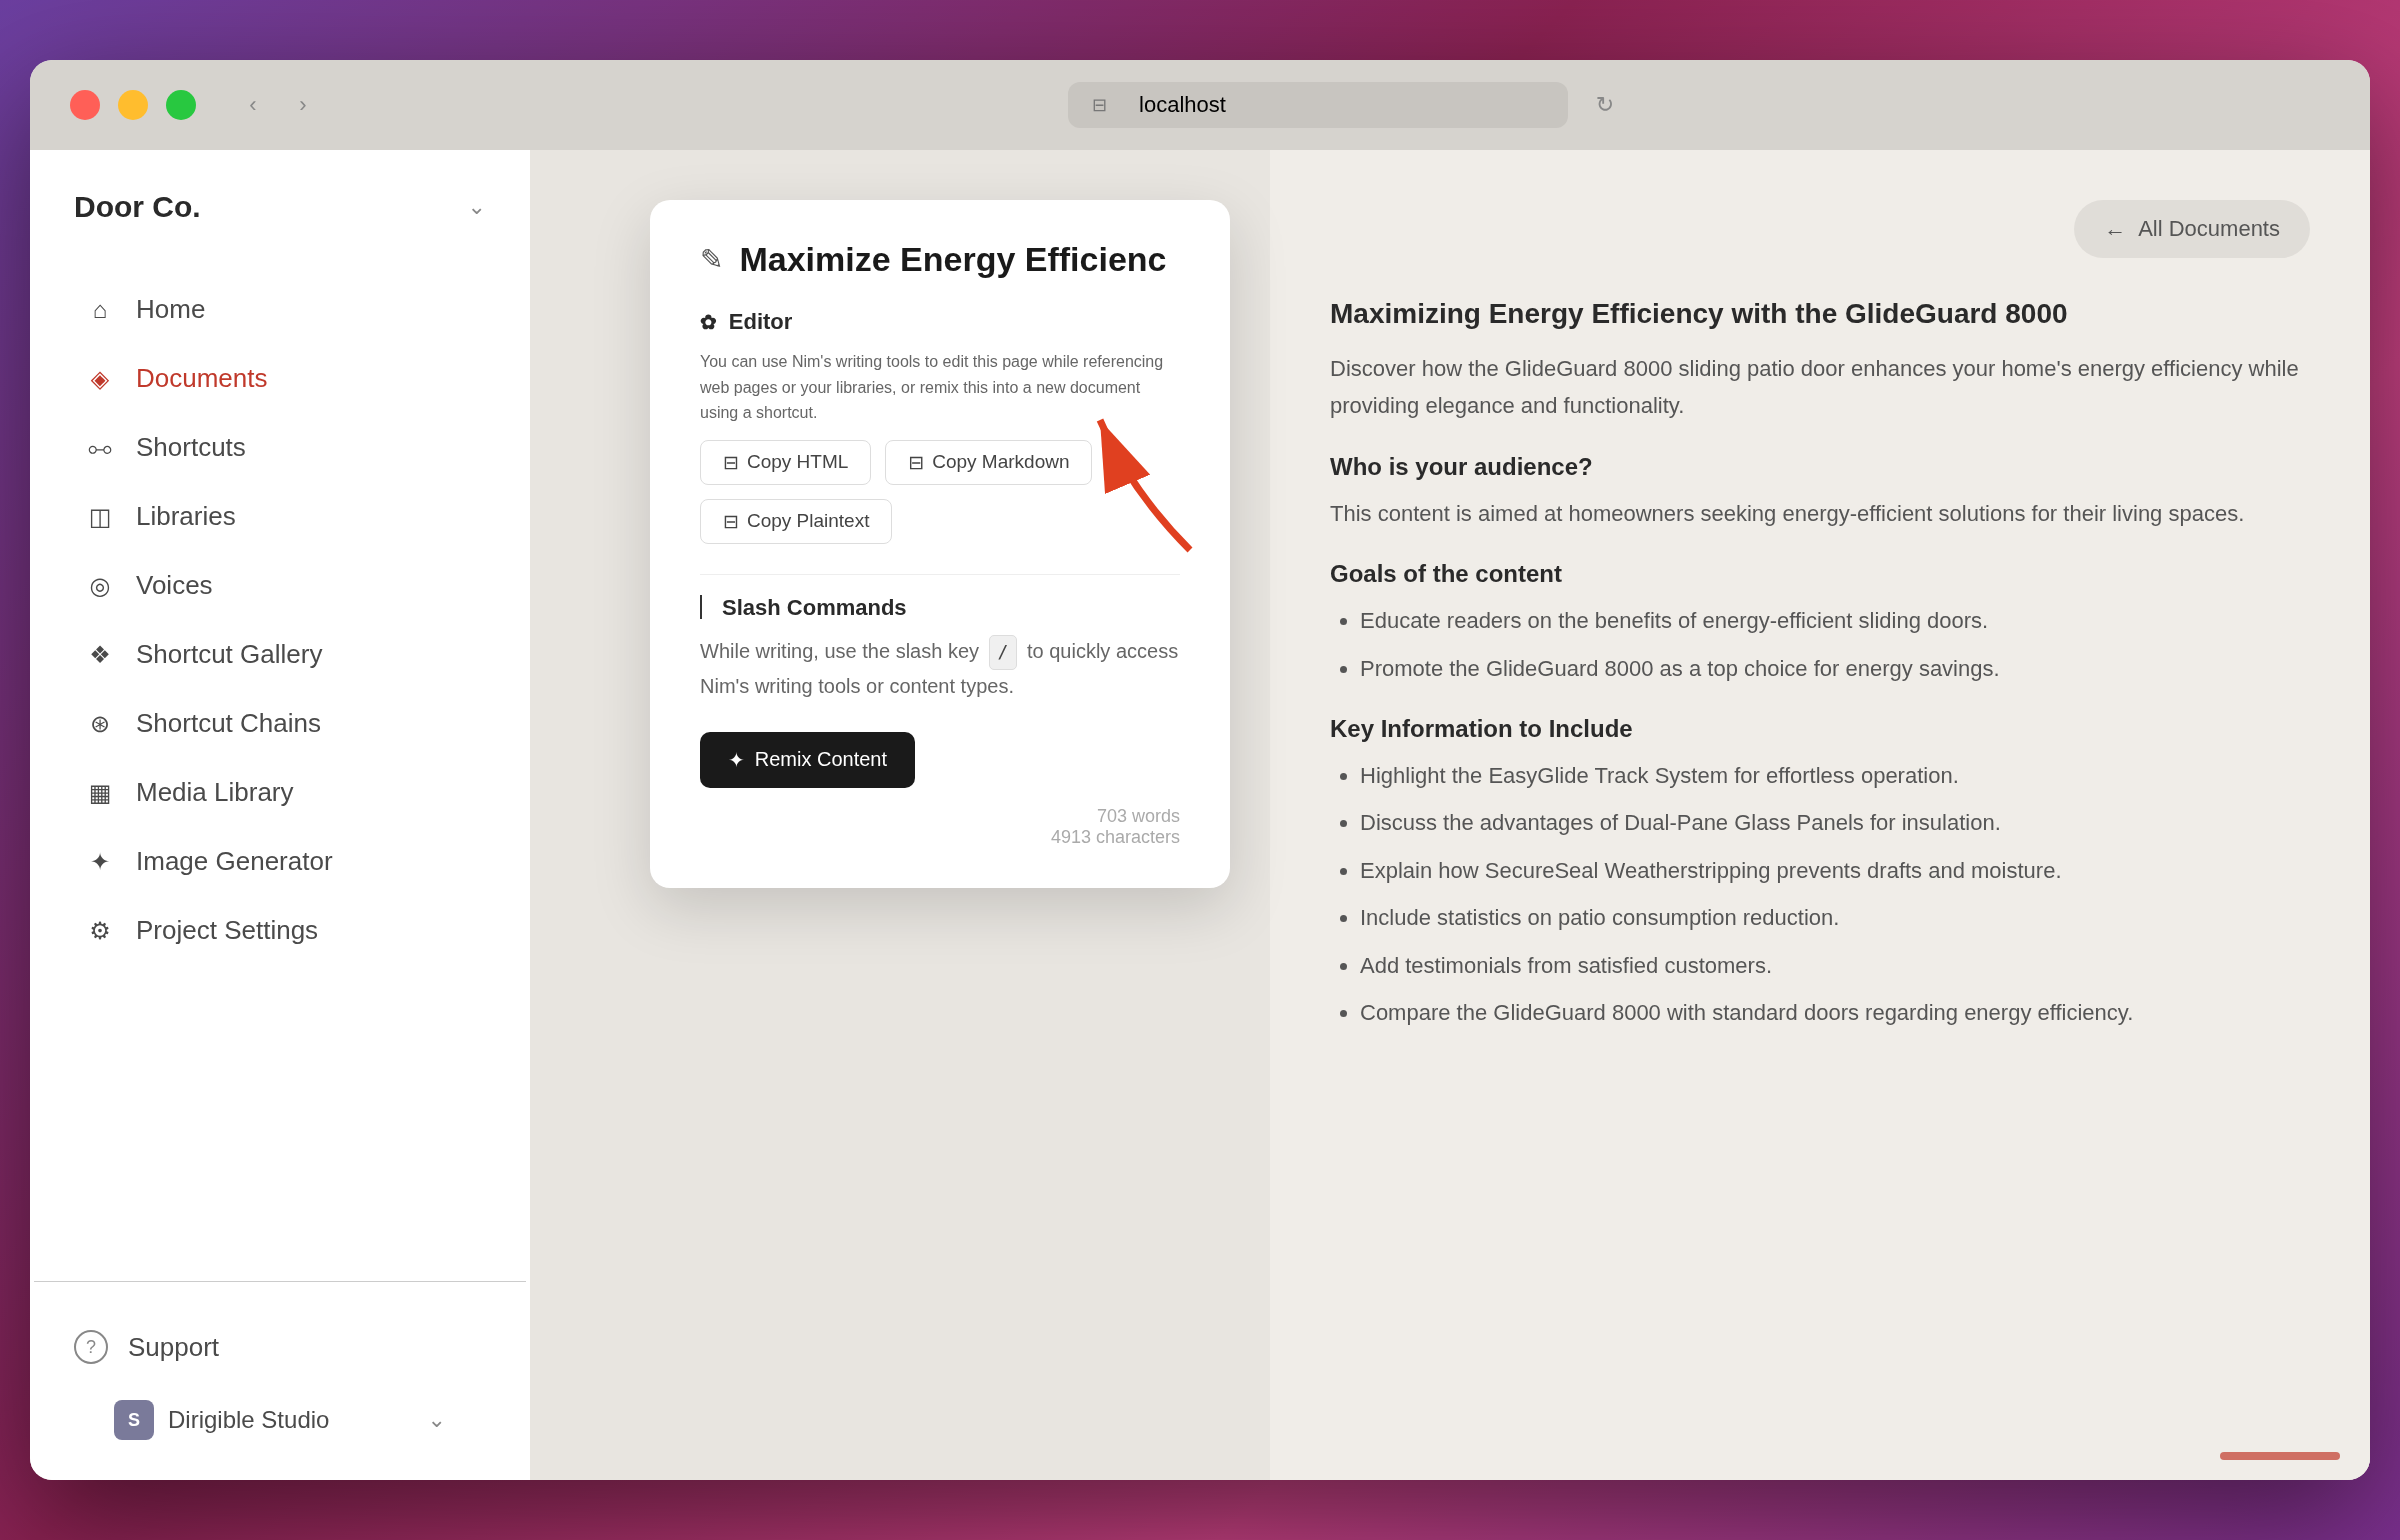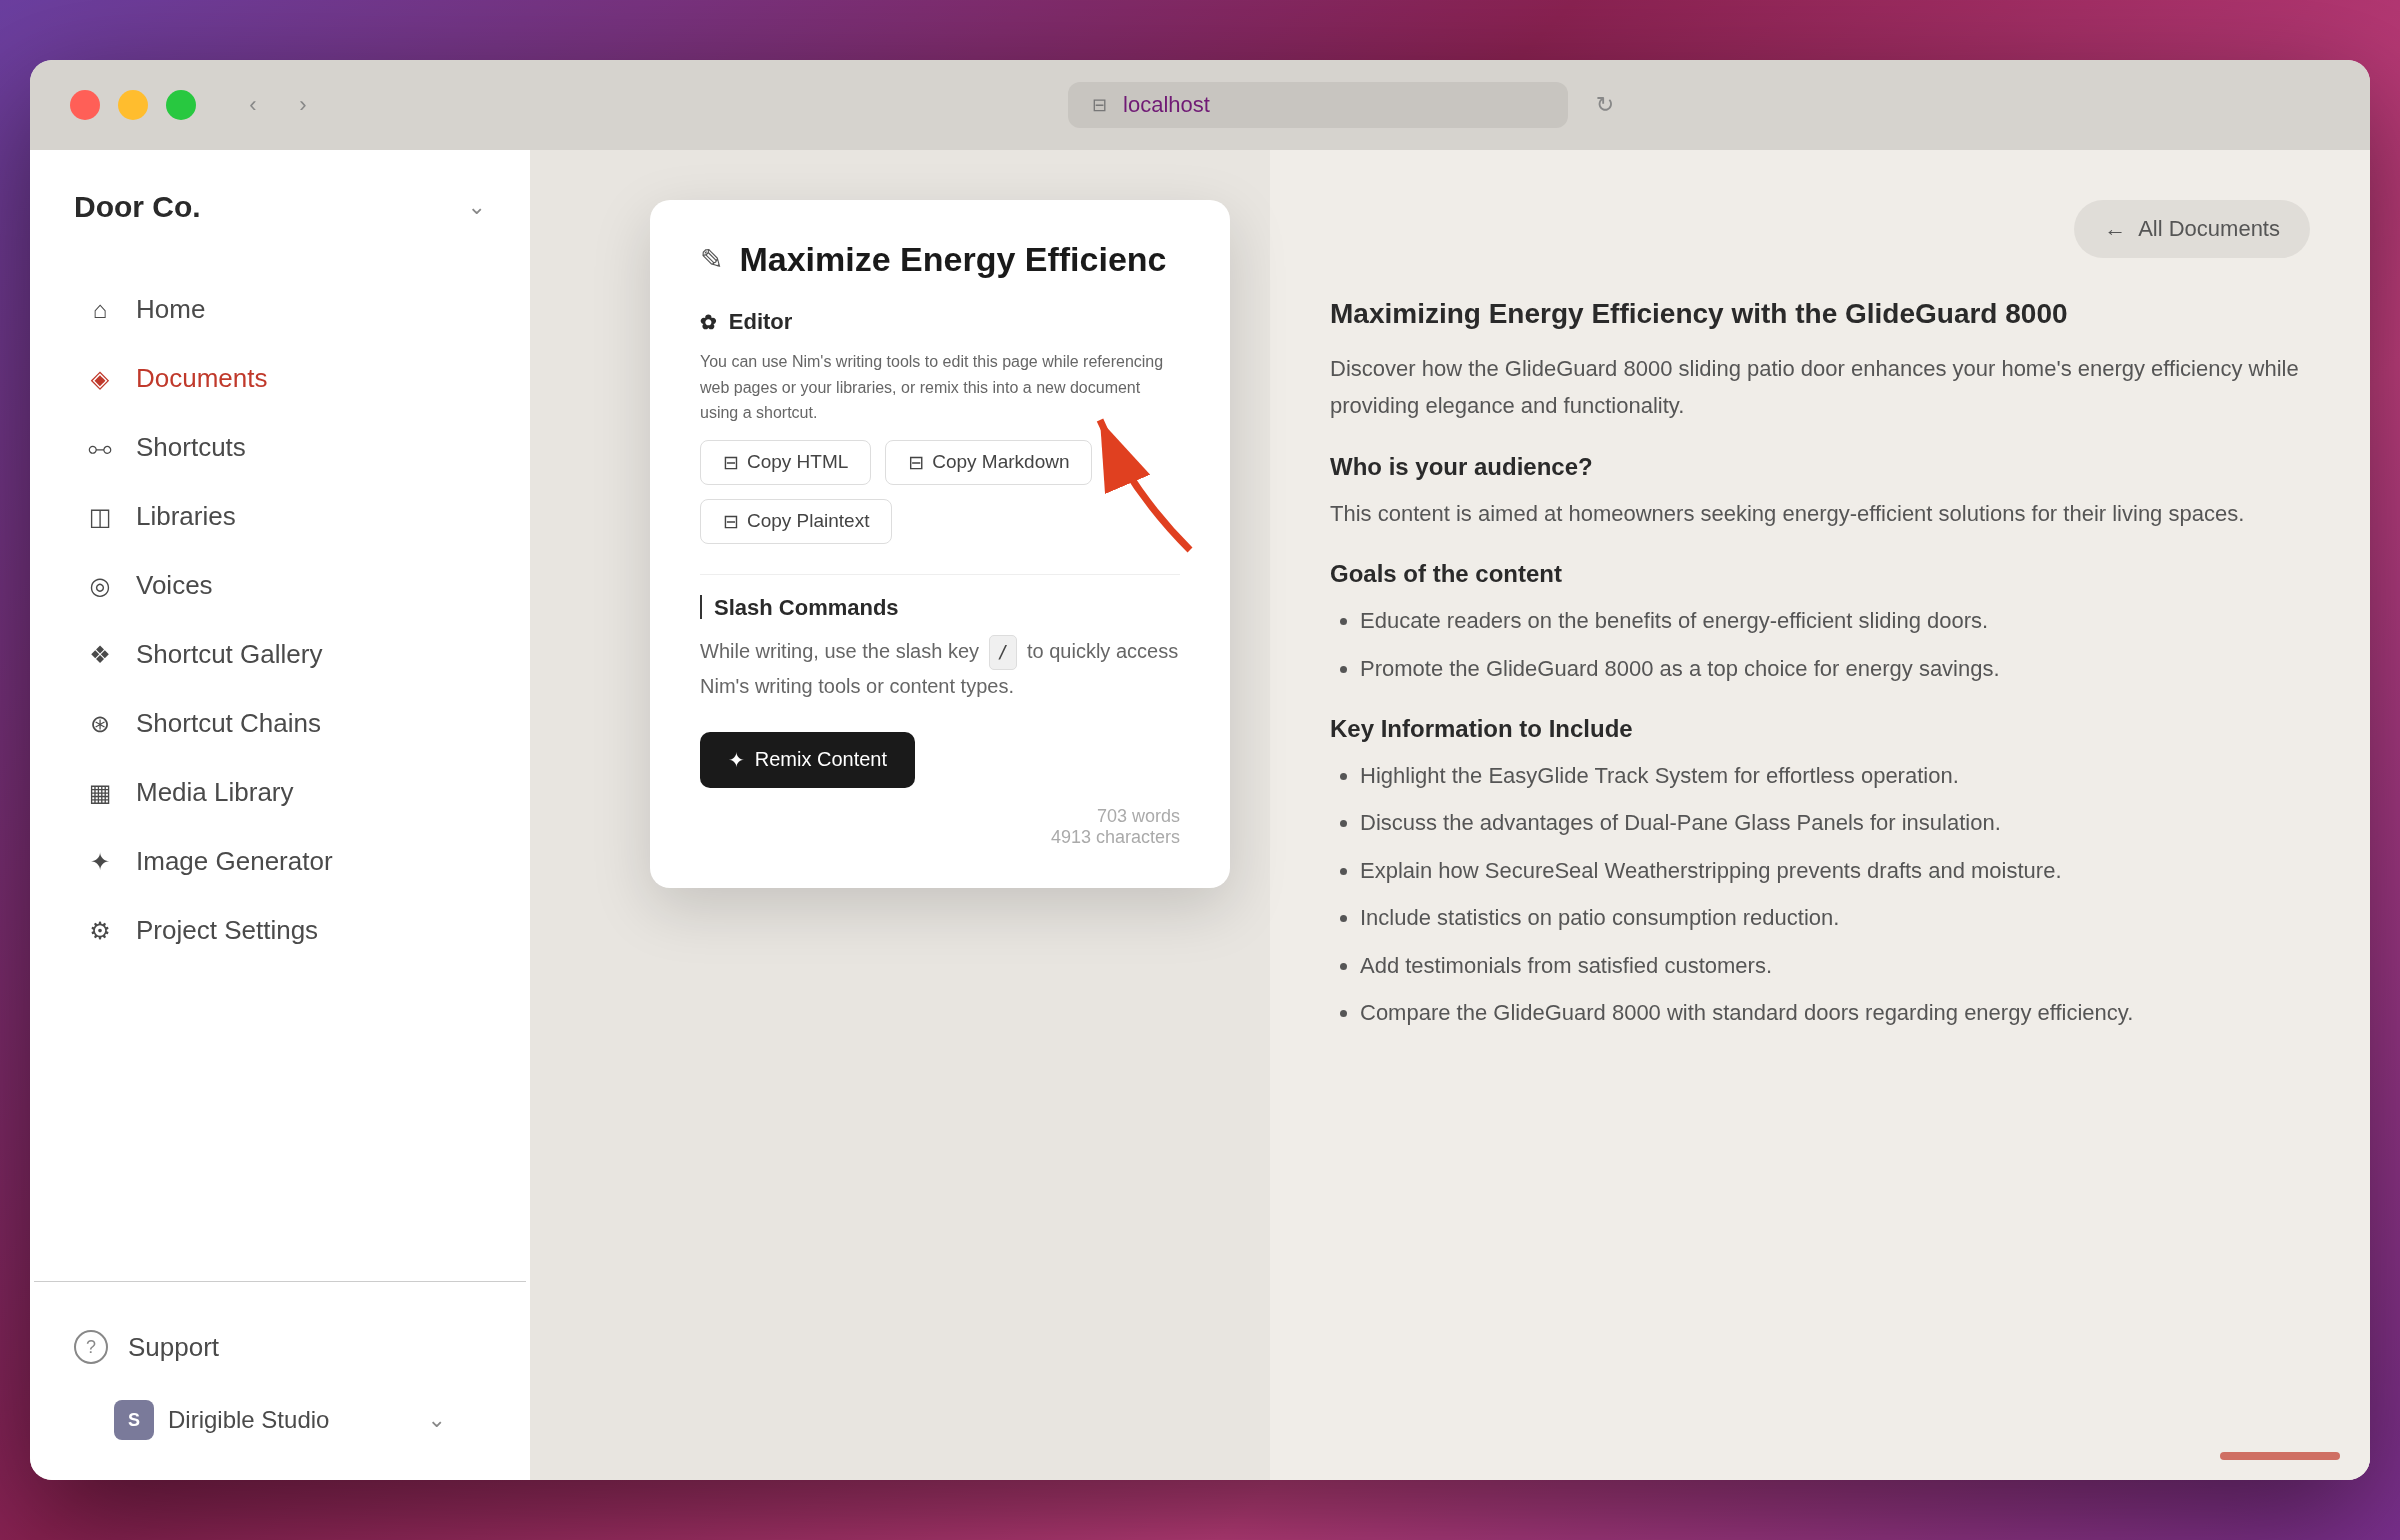--- a/index.html
+++ b/index.html
@@ -86,22 +86,23 @@
       padding: 10px 24px;
       min-width: 500px;
     }
 
     .url-icon {
       color: #777;
       font-size: 18px;
     }
 
     .url-text {
-      color: #701a75;
-      font-size: 22px;
+      color: #000000;
+      font-size: 22px;
+      margin-left: 16px;
     }
 
     .refresh-btn {
       width: 34px;
       height: 34px;
       display: flex;
       align-items: center;
       justify-content: center;
       color: #888;
       font-size: 22px;
@@ -300,21 +301,21 @@
 
     .tooltip-divider {
       border: none;
       border-top: 1px solid #eee;
       margin: 20px 0;
     }
 
     .slash-section-title {
       display: flex;
       align-items: flex-start;
-      gap: 12px;
+      gap: 20px;
       font-size: 22px;
       font-weight: 600;
       color: #2a2a2a;
       margin-bottom: 14px;
     }
 
     .slash-text {
       font-size: 20px;
       color: #666;
       line-height: 1.6;

